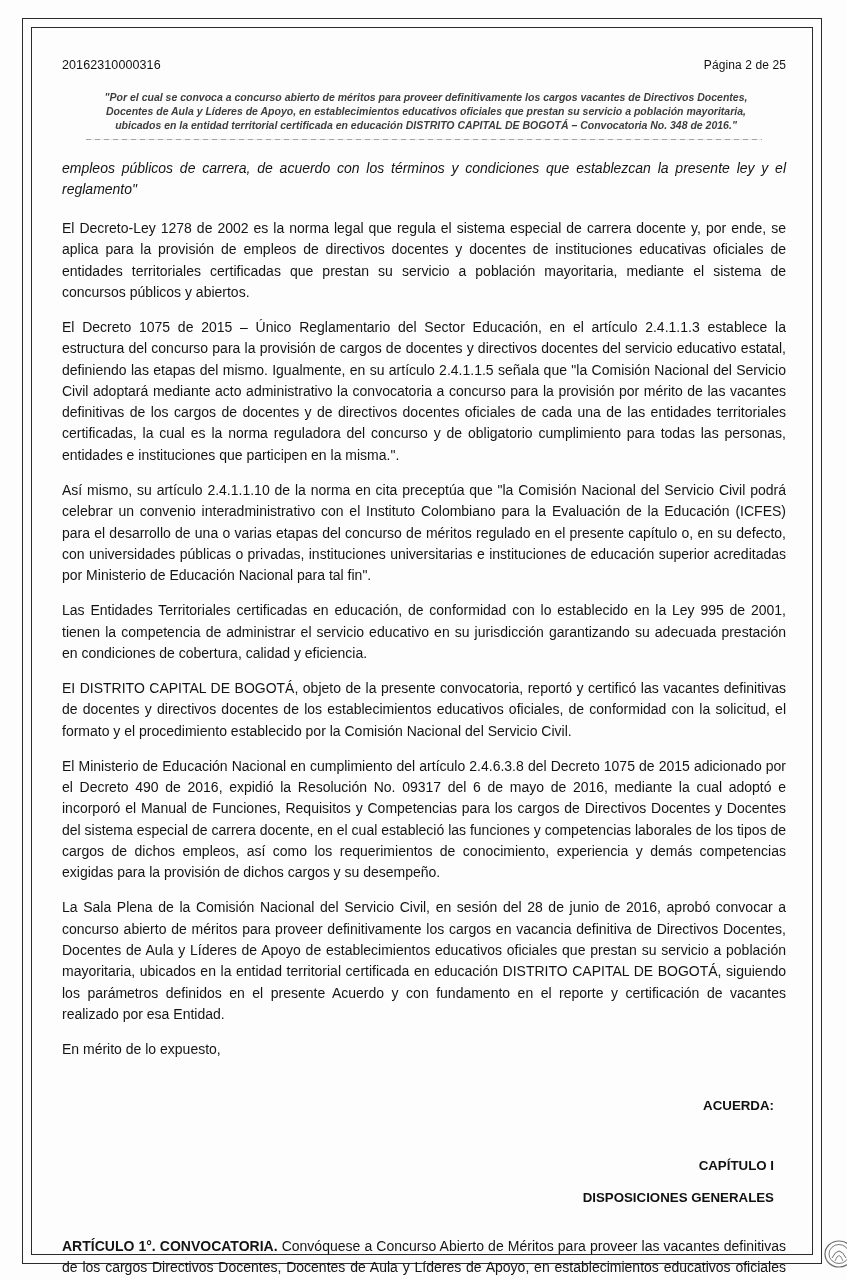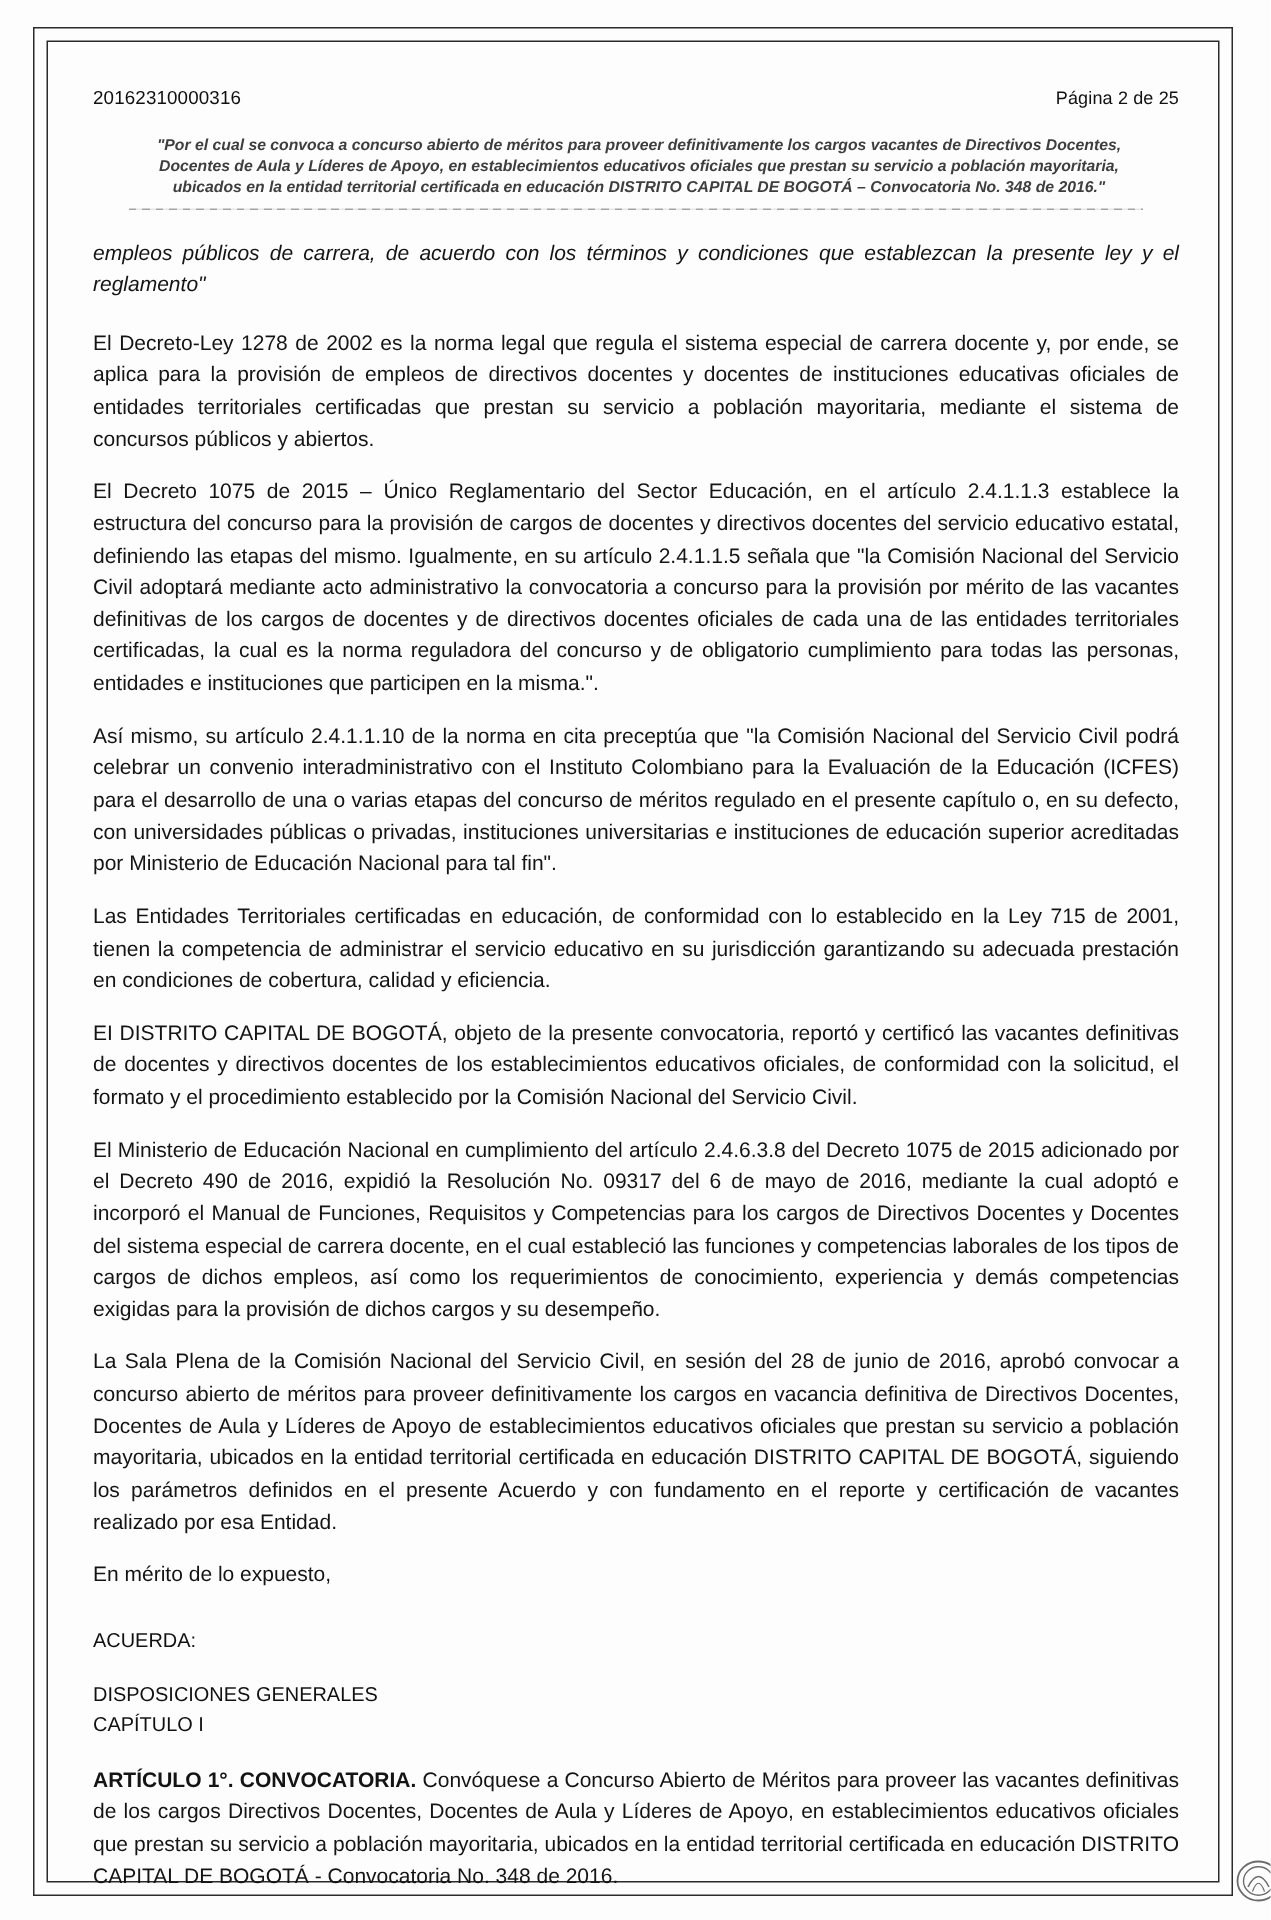--- a/index.html
+++ b/index.html
@@ -86,23 +86,23 @@
     color: #141414;
   }
   p.body.first {
     font-style: italic;
     margin-bottom: 18px;
   }
   .bold { font-weight: bold; }
   p.center-line {
     font-size: 13.3px;
     line-height: 1.5;
-    text-align: left;
-    margin: 0;
-    font-weight: normal;
+    text-align: right;
+    margin: 12px;
+    font-weight: bold;
     color: #111;
   }
   .spacer-sm { height: 10px; }
   .spacer-md { height: 16px; }
 
   .seal {
     position: absolute;
     right: 34px;
     bottom: 6px;
     width: 42px;
@@ -125,31 +125,31 @@
       <span class="right">Página 2 de 25</span>
     </div>
 
     <div class="quote-block">"Por el cual se convoca a concurso abierto de méritos para proveer definitivamente los cargos vacantes de Directivos Docentes, Docentes de Aula y Líderes de Apoyo, en establecimientos educativos oficiales que prestan su servicio a población mayoritaria, ubicados en la entidad territorial certificada en educación DISTRITO CAPITAL DE BOGOTÁ – Convocatoria No. 348 de 2016."</div>
     <div class="rule-faded"></div>
 
     <p class="body first">empleos públicos de carrera, de acuerdo con los términos y condiciones que establezcan la presente ley y el reglamento"</p>
     <p class="body">El Decreto-Ley 1278 de 2002 es la norma legal que regula el sistema especial de carrera docente y, por ende, se aplica para la provisión de empleos de directivos docentes y docentes de instituciones educativas oficiales de entidades territoriales certificadas que prestan su servicio a población mayoritaria, mediante el sistema de concursos públicos y abiertos.</p>
     <p class="body">El Decreto 1075 de 2015 – Único Reglamentario del Sector Educación, en el artículo 2.4.1.1.3 establece la estructura del concurso para la provisión de cargos de docentes y directivos docentes del servicio educativo estatal, definiendo las etapas del mismo. Igualmente, en su artículo 2.4.1.1.5 señala que "la Comisión Nacional del Servicio Civil adoptará mediante acto administrativo la convocatoria a concurso para la provisión por mérito de las vacantes definitivas de los cargos de docentes y de directivos docentes oficiales de cada una de las entidades territoriales certificadas, la cual es la norma reguladora del concurso y de obligatorio cumplimiento para todas las personas, entidades e instituciones que participen en la misma.".</p>
     <p class="body">Así mismo, su artículo 2.4.1.1.10 de la norma en cita preceptúa que "la Comisión Nacional del Servicio Civil podrá celebrar un convenio interadministrativo con el Instituto Colombiano para la Evaluación de la Educación (ICFES) para el desarrollo de una o varias etapas del concurso de méritos regulado en el presente capítulo o, en su defecto, con universidades públicas o privadas, instituciones universitarias e instituciones de educación superior acreditadas por Ministerio de Educación Nacional para tal fin".</p>
-    <p class="body">Las Entidades Territoriales certificadas en educación, de conformidad con lo establecido en la Ley 715 de 2001,        tienen        la competencia de administrar el        servicio educativo en su jurisdicción garantizando su adecuada prestación en condiciones de cobertura, calidad y eficiencia.</p>
+    <p class="body">Las Entidades Territoriales certificadas en educación, de conformidad con lo establecido en la Ley 995 de 2001,        tienen        la competencia de administrar el        servicio educativo en su jurisdicción garantizando su adecuada prestación en condiciones de cobertura, calidad y eficiencia.</p>
     <p class="body">EI DISTRITO CAPITAL DE BOGOTÁ, objeto de la presente convocatoria, reportó y certificó las vacantes definitivas de docentes y directivos docentes de los establecimientos educativos oficiales, de conformidad con la solicitud, el formato y el procedimiento establecido por la Comisión Nacional del Servicio Civil.</p>
     <p class="body">El Ministerio de Educación Nacional en cumplimiento del artículo 2.4.6.3.8 del Decreto 1075 de 2015 adicionado por el Decreto 490 de 2016, expidió la Resolución No. 09317 del 6 de mayo de 2016, mediante la cual adoptó e incorporó el Manual de Funciones, Requisitos y Competencias para los cargos de Directivos Docentes y Docentes del sistema especial de carrera docente, en el cual estableció las funciones y competencias laborales de los tipos de cargos de dichos empleos, así como los requerimientos de conocimiento, experiencia y demás competencias exigidas para la provisión de dichos cargos y su desempeño.</p>
     <p class="body">La Sala Plena de la Comisión Nacional del Servicio Civil, en sesión del 28 de junio de 2016, aprobó convocar a concurso abierto de méritos para proveer definitivamente los cargos en vacancia definitiva de Directivos Docentes, Docentes de Aula y Líderes de Apoyo de establecimientos educativos oficiales que prestan su servicio a población mayoritaria, ubicados en la entidad territorial certificada en educación DISTRITO CAPITAL DE BOGOTÁ, siguiendo los parámetros definidos en el presente Acuerdo y con fundamento en el reporte y certificación de vacantes realizado por esa Entidad.</p>
     <p class="body">En mérito de lo expuesto,</p>
 
     <div class="spacer-sm"></div>
     <p class="center-line">ACUERDA:</p>
     <div class="spacer-md"></div>
+    <p class="center-line">CAPÍTULO I</p>
     <p class="center-line">DISPOSICIONES GENERALES</p>
-    <p class="center-line">CAPÍTULO I</p>
     <div class="spacer-md"></div>
 
     <p class="body"><span class="bold">ARTÍCULO 1°. CONVOCATORIA.</span><span> Convóquese a Concurso Abierto de Méritos para proveer las vacantes definitivas de los cargos Directivos Docentes, Docentes de Aula y Líderes de Apoyo, en establecimientos educativos oficiales que prestan su servicio a población mayoritaria, ubicados en la entidad territorial certificada en educación DISTRITO CAPITAL DE BOGOTÁ - Convocatoria No. 348 de 2016.</span></p>
 
   </div>
 
   <div class="seal">
     <svg viewBox="0 0 42 42" width="42" height="42" aria-hidden="true">
       <ellipse cx="20" cy="22" rx="14" ry="13" fill="none" stroke="#3a3a3a" stroke-width="1.2"></ellipse>
       <ellipse cx="20" cy="22" rx="10" ry="9.5" fill="none" stroke="#3a3a3a" stroke-width="0.9"></ellipse>

